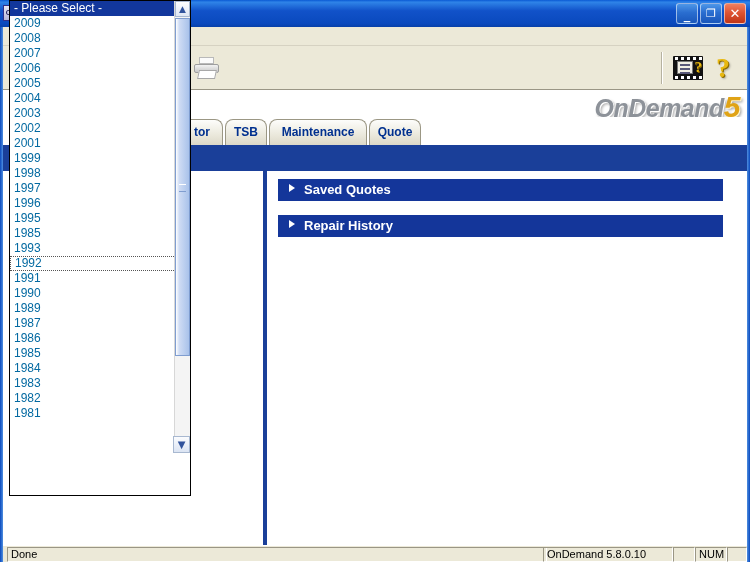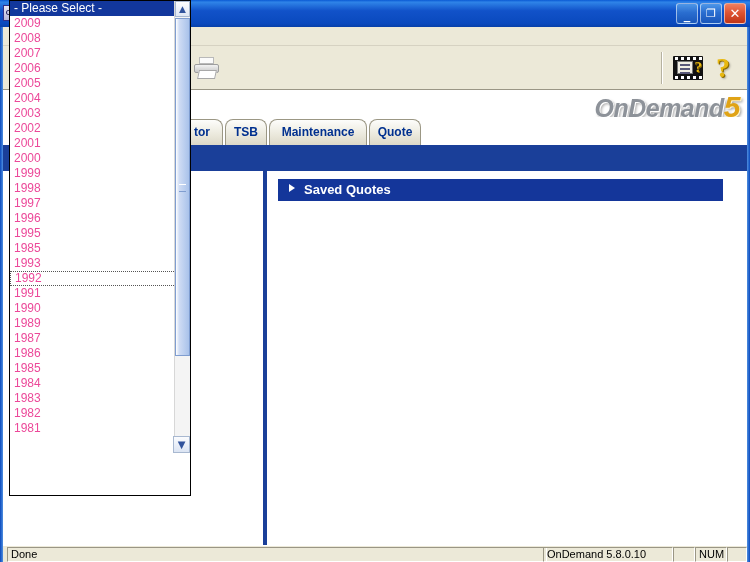--- a/index.html
+++ b/index.html
@@ -380,21 +380,21 @@
   #dd-options {
     position: absolute;
     left: 0; top: 0;
     width: 166px;
     height: 452px;
   }
   .dd-opt {
     height: 15px;
     line-height: 15px;
     font-size: 12px;
-    color: #ec4899;
+    color: #0369a1;
     padding-left: 4px;
     box-sizing: border-box;
     white-space: nowrap;
     cursor: default;
     font-family: "Liberation Sans", sans-serif;
   }
   .dd-opt.selected {
     background: #12379c;
     color: #ffffff;
   }
@@ -559,20 +559,23 @@
         <div>nance.</div>
       </div>
     </div>
 
     <div id="pane-divider"></div>
 
     <div id="right-pane">
       <div class="accordion" style="top:8px;">
         <span class="tri"></span><span>Saved Quotes</span>
       </div>
+      <div class="accordion" style="top:44px;">
+        <span class="tri"></span><span>Repair History</span>
+      </div>
     </div>
   </div>
 
   <div id="status-bar">
     <div class="sb-cell" style="left:4px; width:540px;">Done</div>
     <div class="sb-cell" style="left:540px; width:130px;">OnDemand 5.8.0.10</div>
     <div class="sb-cell" style="left:670px; width:22px;"></div>
     <div class="sb-cell" style="left:692px; width:32px;">NUM</div>
     <div class="sb-cell" style="left:724px; width:20px;"></div>
   </div>
@@ -584,21 +587,20 @@
       <div class="dd-opt selected"><span>- Please Select -</span></div>
       <div class="dd-opt"><span>2009</span></div>
       <div class="dd-opt"><span>2008</span></div>
       <div class="dd-opt"><span>2007</span></div>
       <div class="dd-opt"><span>2006</span></div>
       <div class="dd-opt"><span>2005</span></div>
       <div class="dd-opt"><span>2004</span></div>
       <div class="dd-opt"><span>2003</span></div>
       <div class="dd-opt"><span>2002</span></div>
       <div class="dd-opt"><span>2001</span></div>
-      <div class="dd-opt"><span>2000</span></div>
       <div class="dd-opt"><span>1999</span></div>
       <div class="dd-opt"><span>1998</span></div>
       <div class="dd-opt"><span>1997</span></div>
       <div class="dd-opt"><span>1996</span></div>
       <div class="dd-opt"><span>1995</span></div>
       <div class="dd-opt"><span>1985</span></div>
       <div class="dd-opt"><span>1993</span></div>
       <div class="dd-opt focused"><span>1992</span></div>
       <div class="dd-opt"><span>1991</span></div>
       <div class="dd-opt"><span>1990</span></div>

